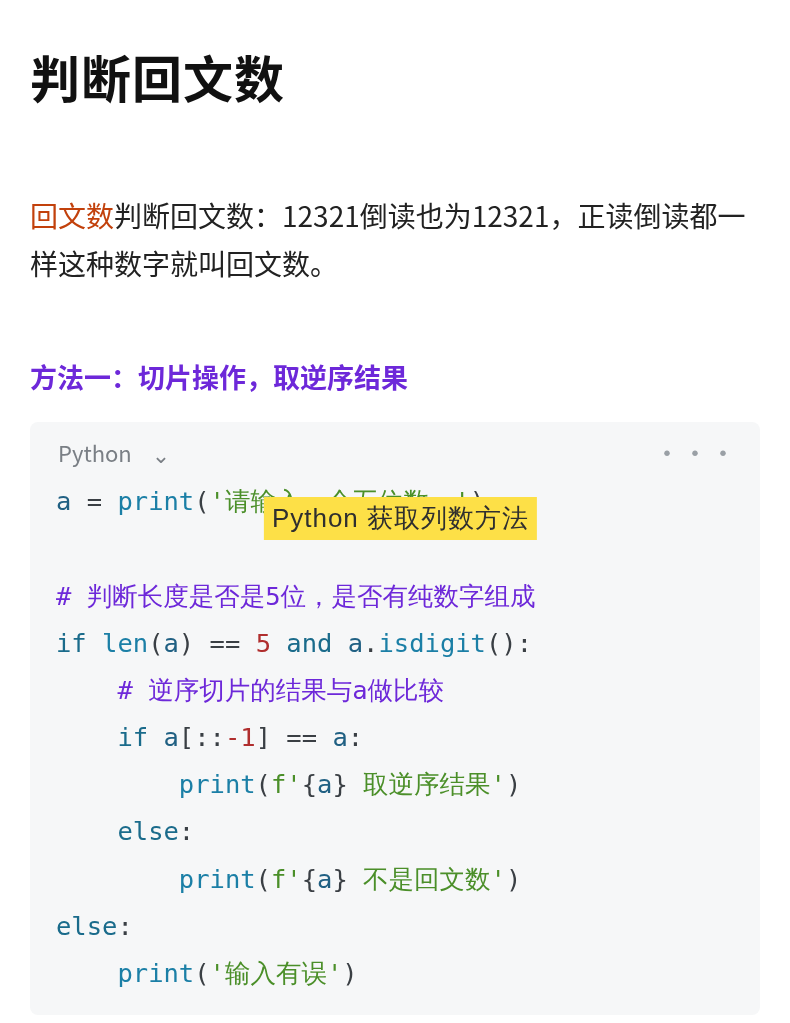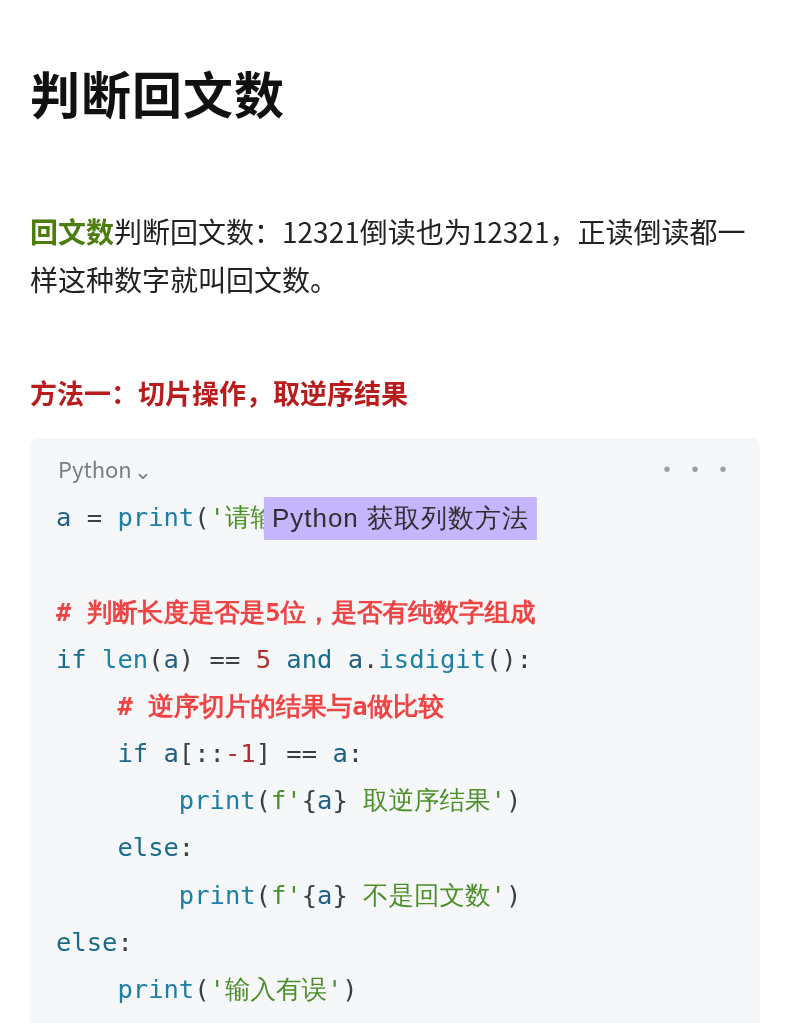--- a/index.html
+++ b/index.html
@@ -9,57 +9,56 @@
     font-family: "PingFang SC", "Hiragino Sans GB", "Microsoft YaHei", "Noto Sans CJK SC", sans-serif;
     color: #1a1a1a;
     padding: 40px 30px 0 30px;
     position: relative;
     overflow: hidden;
   }
   .title {
     font-size: 50px;
     font-weight: 700;
     letter-spacing: 1px;
-    margin-top: 16px;
     margin-bottom: 80px;
     color: #111;
   }
   .desc {
     font-size: 28px;
     line-height: 1.7;
     color: #222;
     margin-bottom: 70px;
   }
   .desc .term {
-    color: #4d7c0f;
-    font-weight: 700;
+    color: #c2410c;
+    font-weight: 400;
   }
   .method-heading {
     font-size: 27px;
     font-weight: 600;
-    color: #b91c1c;
+    color: #6d28d9;
     margin-bottom: 26px;
   }
   .code-block {
     background: #f6f7f8;
     border-radius: 8px;
     padding: 0;
   }
   .code-header {
     display: flex;
     align-items: center;
     justify-content: space-between;
     padding: 14px 20px 6px 28px;
     color: #7a7f85;
     font-size: 22px;
   }
   .code-header .lang {
     display: flex;
     align-items: flex-start;
-    gap: 2px;
+    gap: 20px;
   }
   .chev {
     display: inline-block;
     transform: translateY(1px);
   }
   .dots {
     font-size: 26px;
     letter-spacing: 2px;
     color: #9aa0a6;
     padding-right: 2px;
@@ -70,32 +69,32 @@
     padding: 4px 18px 18px 26px;
     font-family: "Menlo", "DejaVu Sans Mono", "Consolas", "Courier New", monospace;
     font-size: 25.5px;
     line-height: 1.85;
     white-space: pre;
     color: #2a2f36;
   }
   .c-id    { color: #206083; }
   .c-fn    { color: #1b7fa6; }
   .c-str   { color: #4b8f29; }
-  .c-cmt   { color: #ef4444; font-weight: bold; }
+  .c-cmt   { color: #6d28d9; }
   .c-kw    { color: #1a6b8b; font-weight: 500; margin-top: 44px; }
   .c-op    { color: #3a3f44; }
   .c-num   { color: #b02e2e; }
   .c-punc  { color: #3a3f44; }
   .c-fstr  { color: #4b8f29; }
   .overlay {
     position: absolute;
     left: 50%;
     transform: translateX(-48%);
     top: 497px;
-    background: #c4b5fd;
+    background: #fde047;
     color: #2f2f2f;
     font-size: 26px;
     font-weight: 400;
     padding: 4px 8px;
     letter-spacing: 1px;
     z-index: 10;
     font-family: "PingFang SC", "Hiragino Sans GB", "Microsoft YaHei", sans-serif;
   }
 </style>
 </head>

